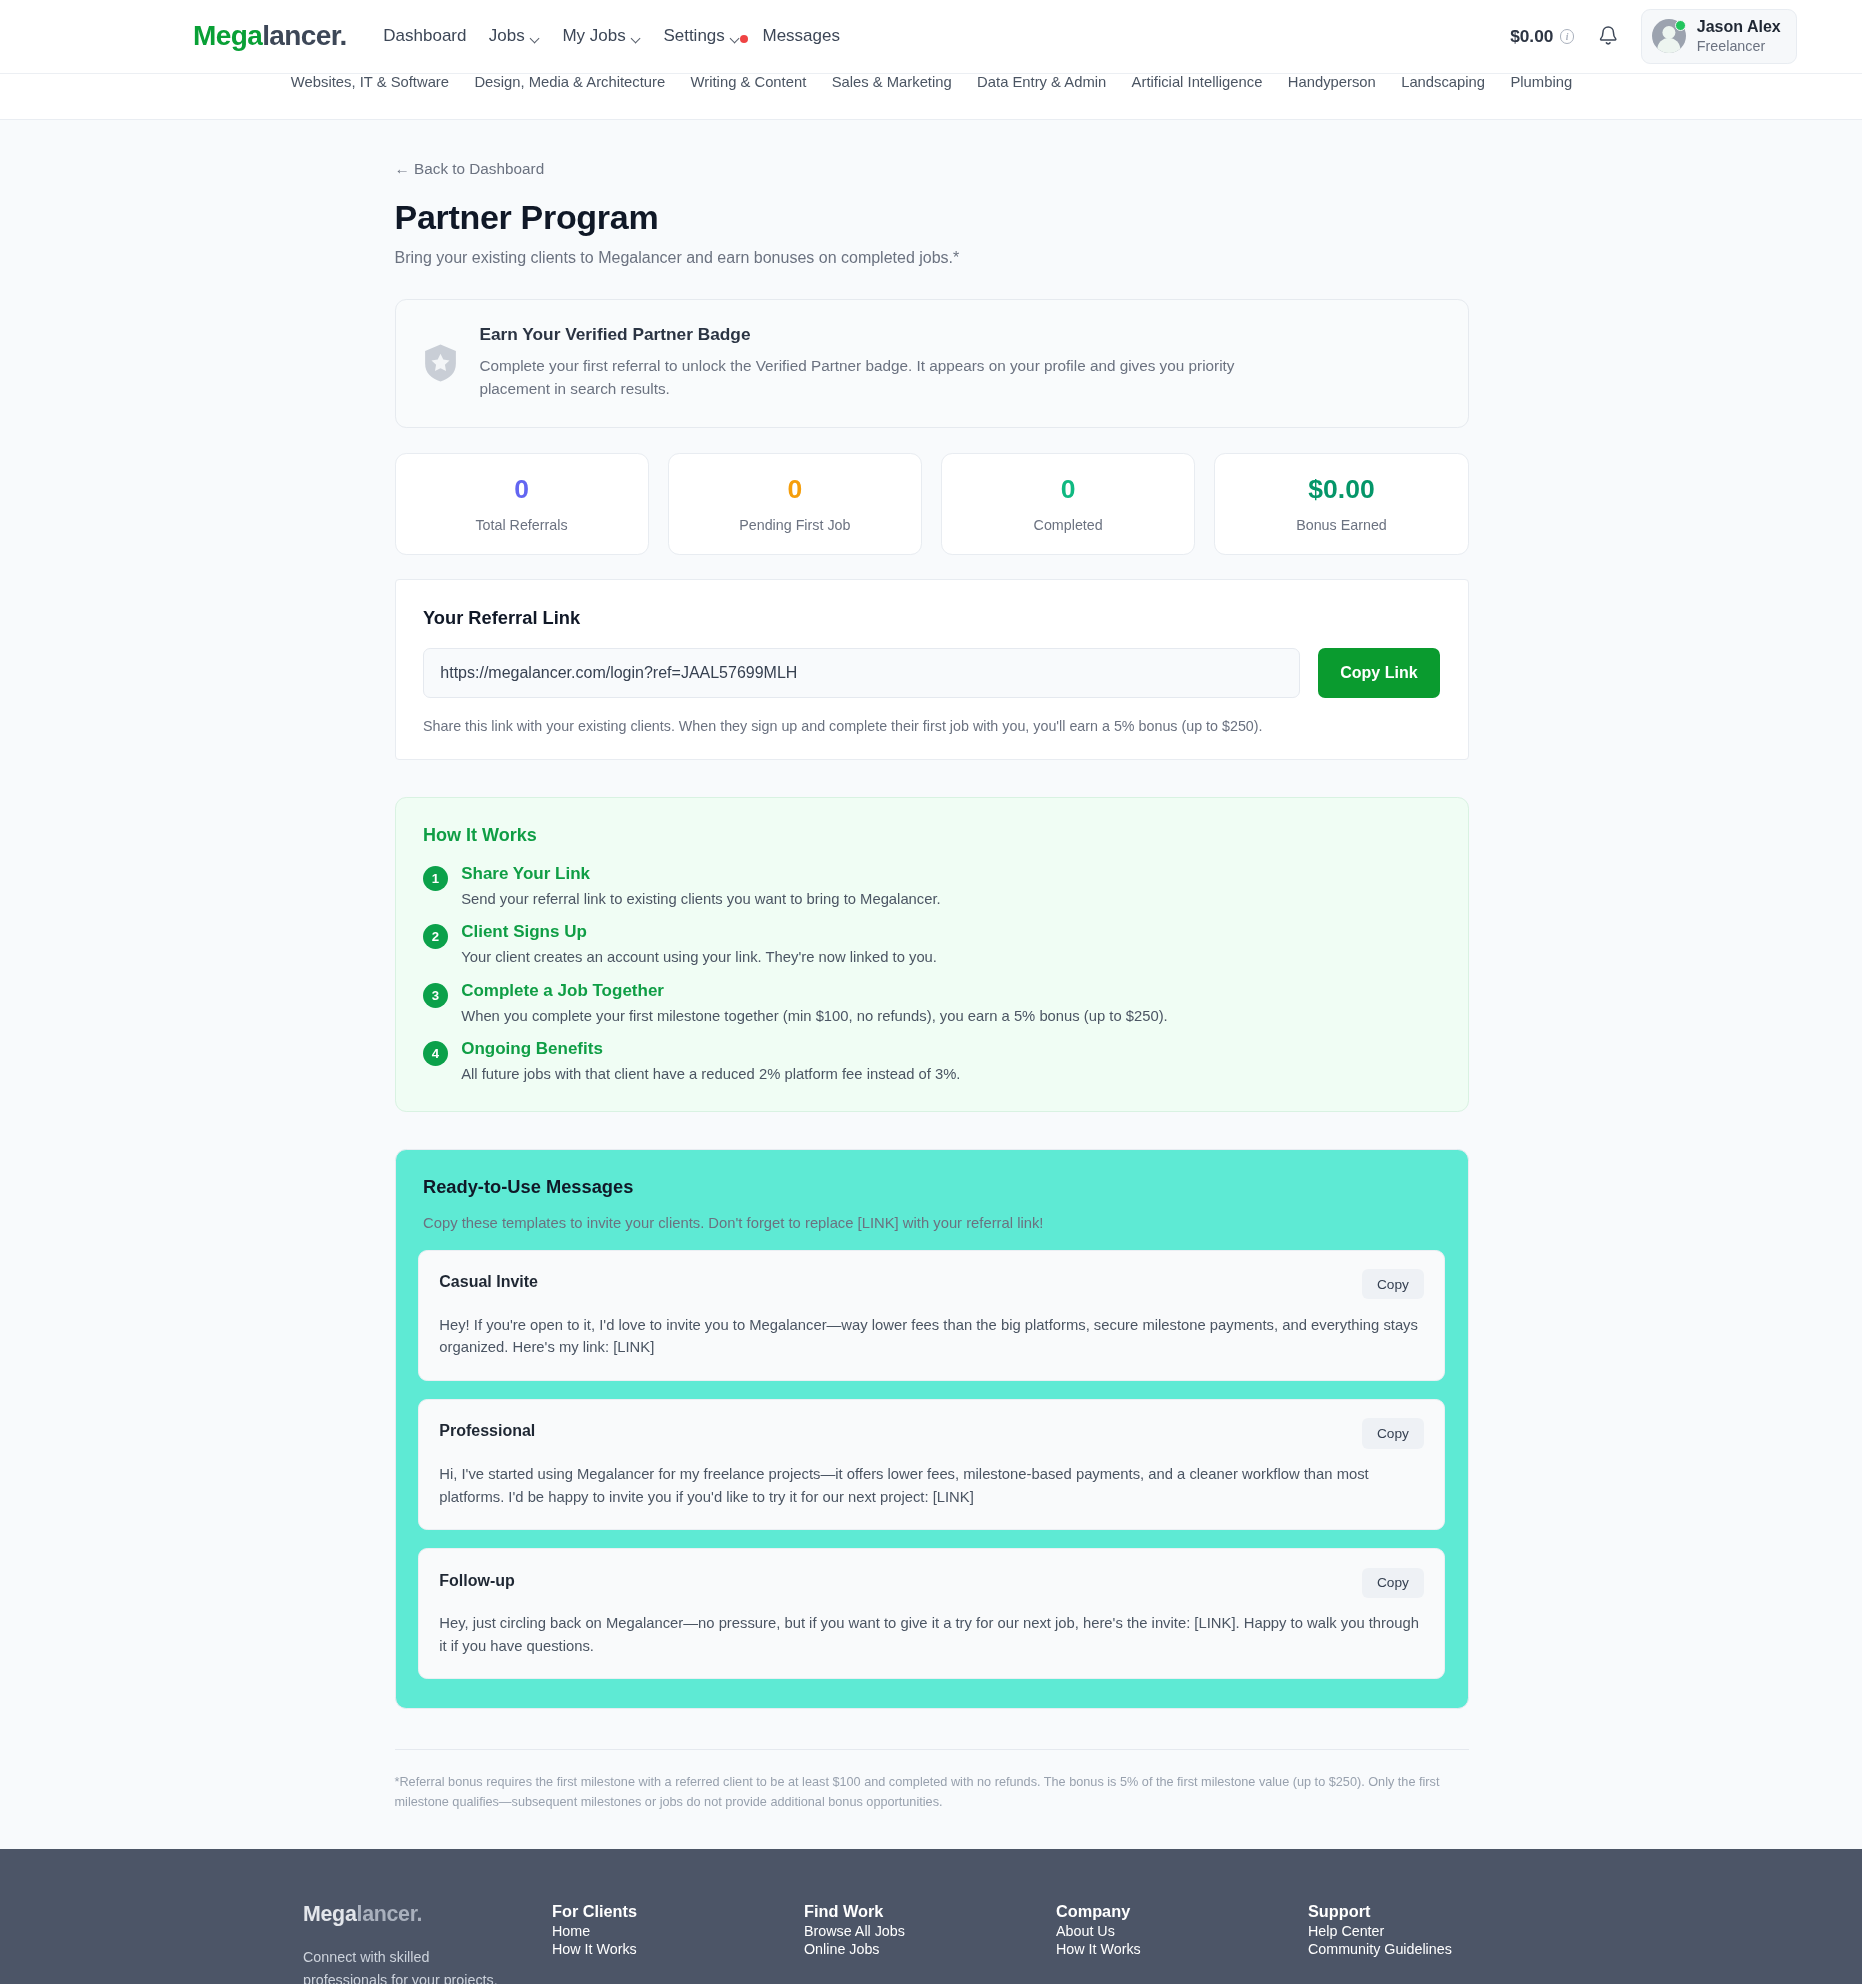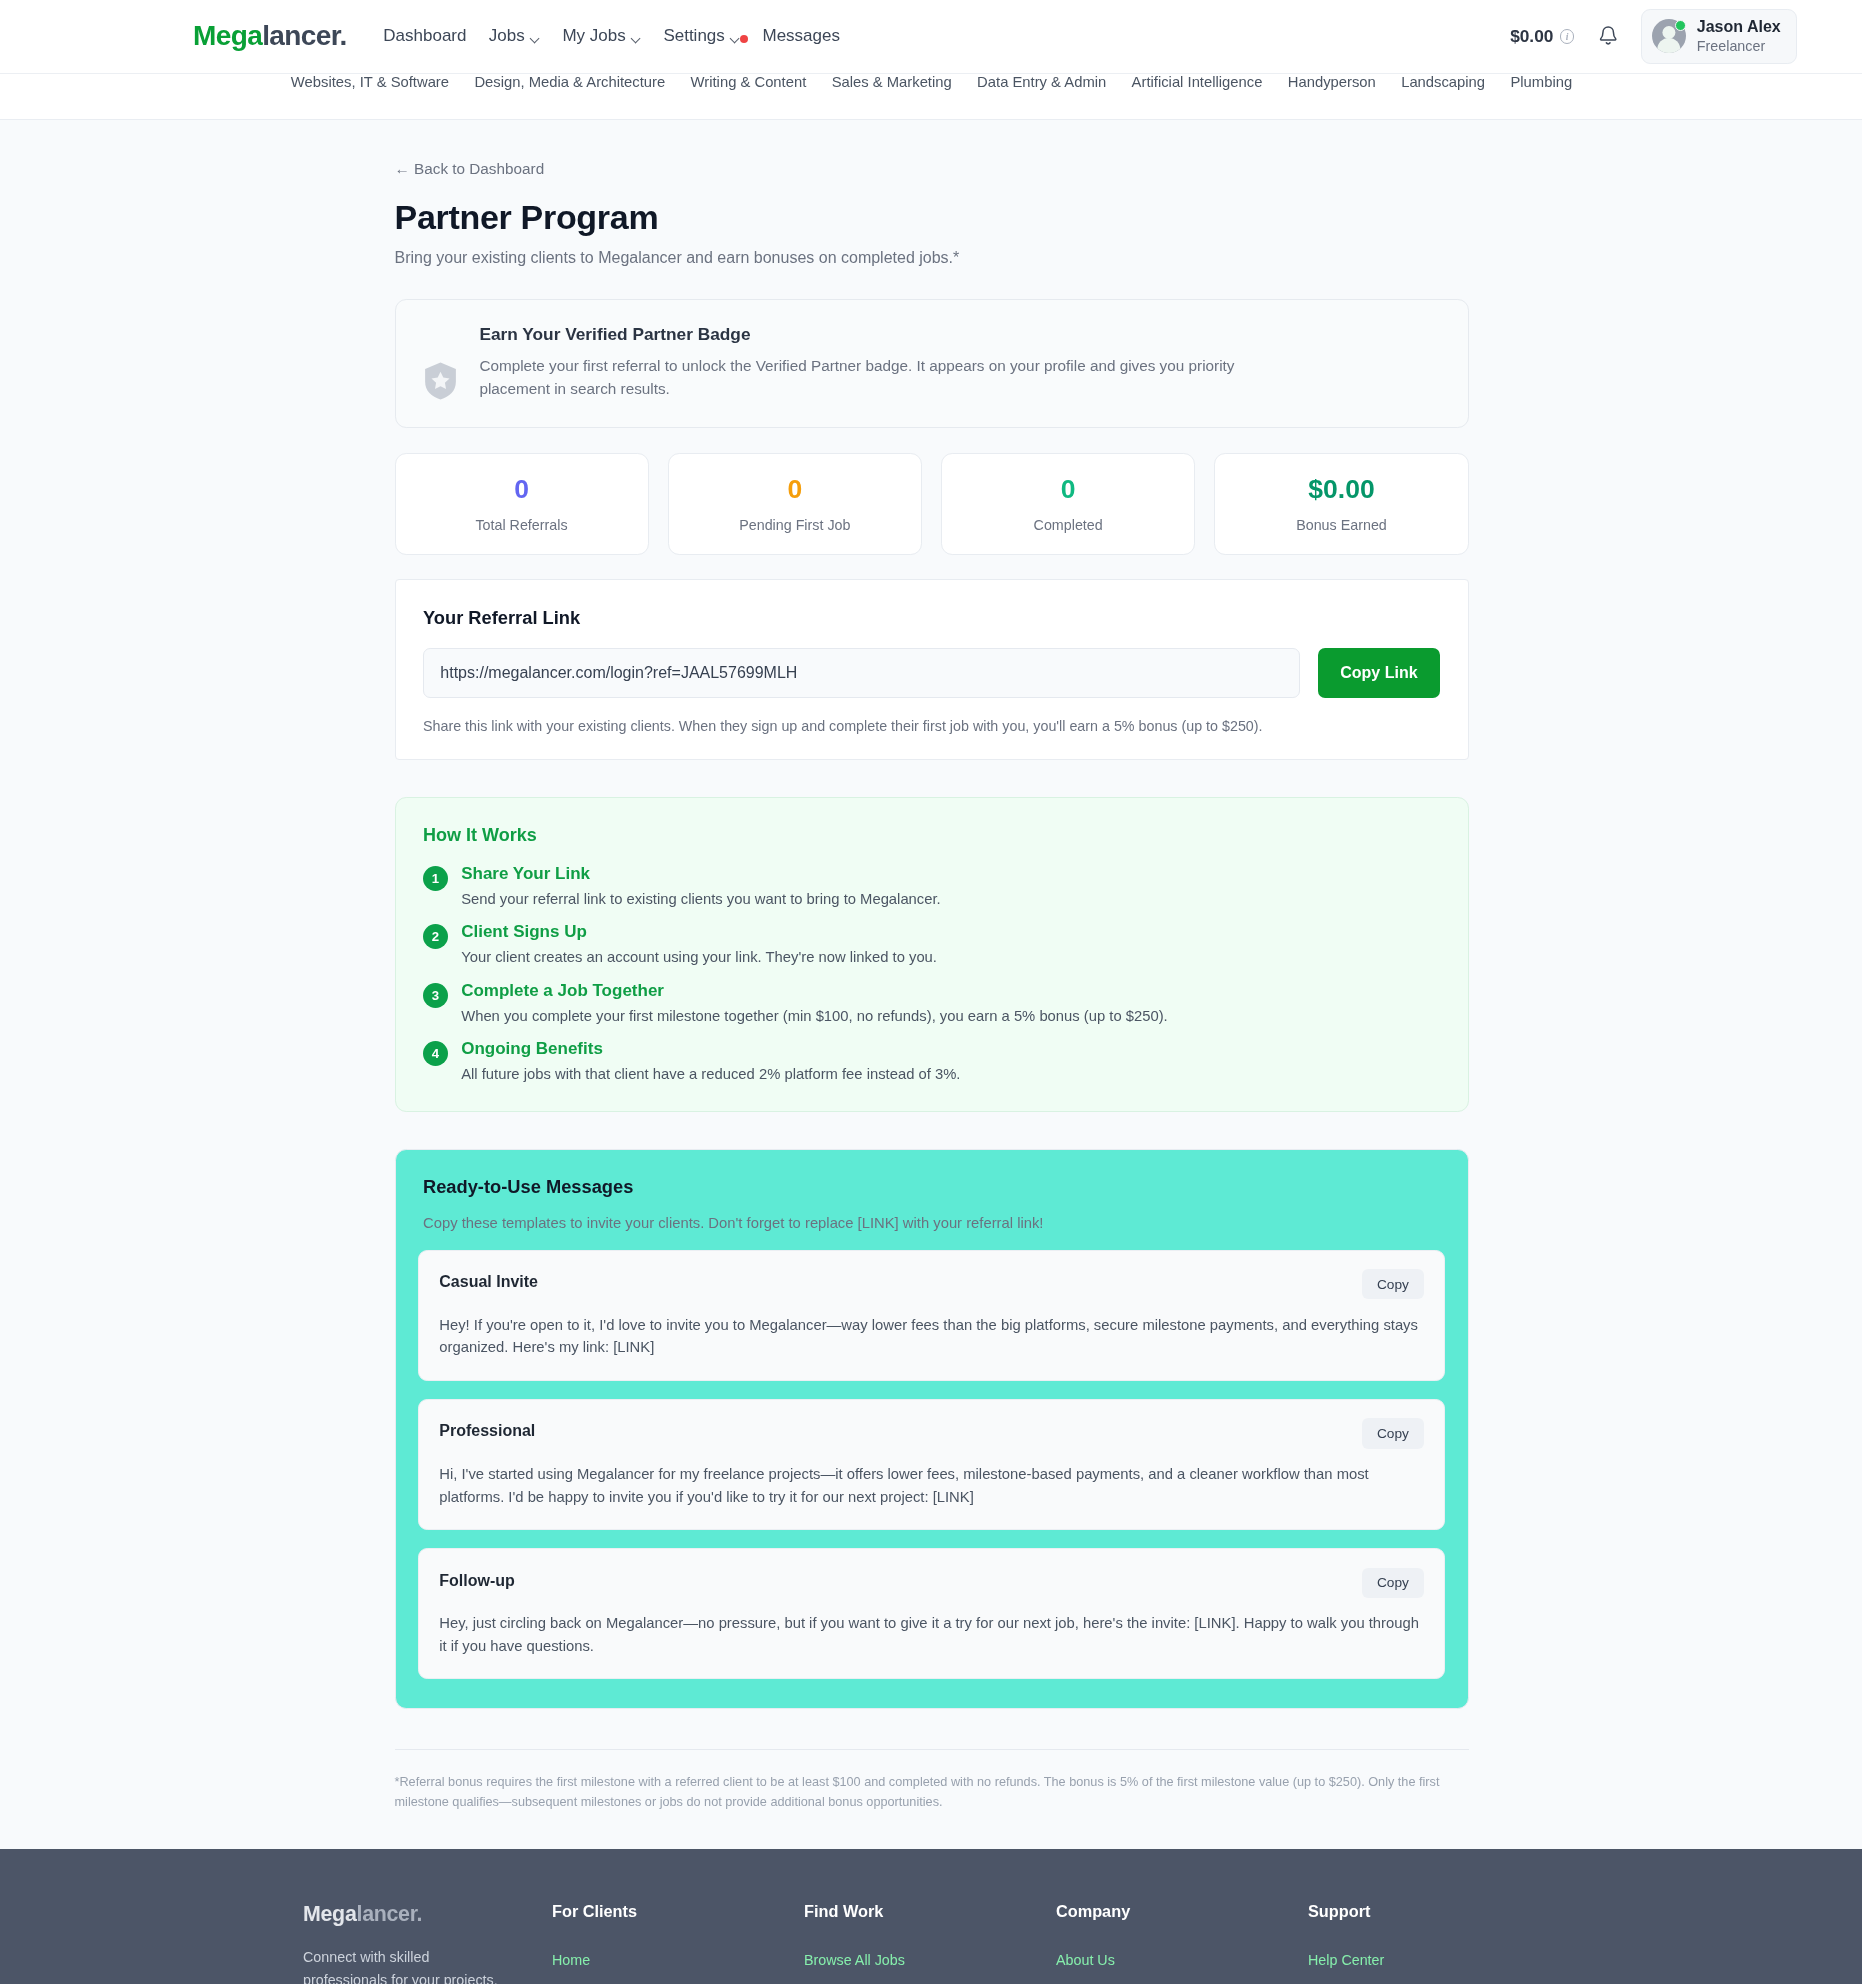--- a/index.html
+++ b/index.html
@@ -148,21 +148,21 @@
   }
   .subtitle { font-size: 16px; color: #6b7280; margin-top: 11.2px; }
 
   
   .badgecard {
     margin-top: 32px;
     background: #f9fbfc;
     border: 0.5px solid #e6eaef;
     border-radius: 11.2px;
     padding: 24.4px 27.5px 26.5px 27.5px;
-    display: flex; gap: 21.4px; align-items: flex-end;
+    display: flex; gap: 21.4px; align-items: center;
   }
   .shield {
     width: 35px; height: 40px; flex-shrink: 0; margin-top: 2px;
   }
   .badgetitle { font-size: 17.3px; font-weight: 700; color: #2b3443; }
   .badgedesc {
     font-size: 15.3px; color: #6b7280; line-height: 1.52; margin-top: 9.2px;
     max-width: 779px;
   }
 
@@ -255,21 +255,21 @@
   
   .footer { background: #4c5567; padding: 53px 0 0 0; position: relative; }
   .footer-inner { width: 1257px; margin: 0 auto; display: flex; }
   .fcol-brand { width: 387px; padding-right: 46px; }
   .flogo { font-size: 21.4px; font-weight: 700; letter-spacing: -0.3px; }
   .flogo .g { color: #e3e6eb; }
   .flogo .d { color: #a9b0bd; }
   .fblurb { font-size: 14.3px; color: #cdd3dc; line-height: 1.62; margin-top: 19.3px; max-width: 234px; }
   .fcol { width: 252px; }
   .fhead { font-size: 16.3px; font-weight: 700; color: #ffffff; }
-  .flink { font-size: 14.3px; color: #86efac; margin-top: 31px; cursor: pointer; }
+  .flink { font-size: 14.3px; color: #ffffff; margin-top: 2px; cursor: pointer; }
   .fcol .flink:first-of-type { margin-top: 23.4px; }
 </style>
 </head>
 <body>
 
 <div class="topbar">
   <div class="topbar-inner">
     <div class="logo">
       <span class="g">Mega</span><span class="d">lancer.</span>
     </div>

